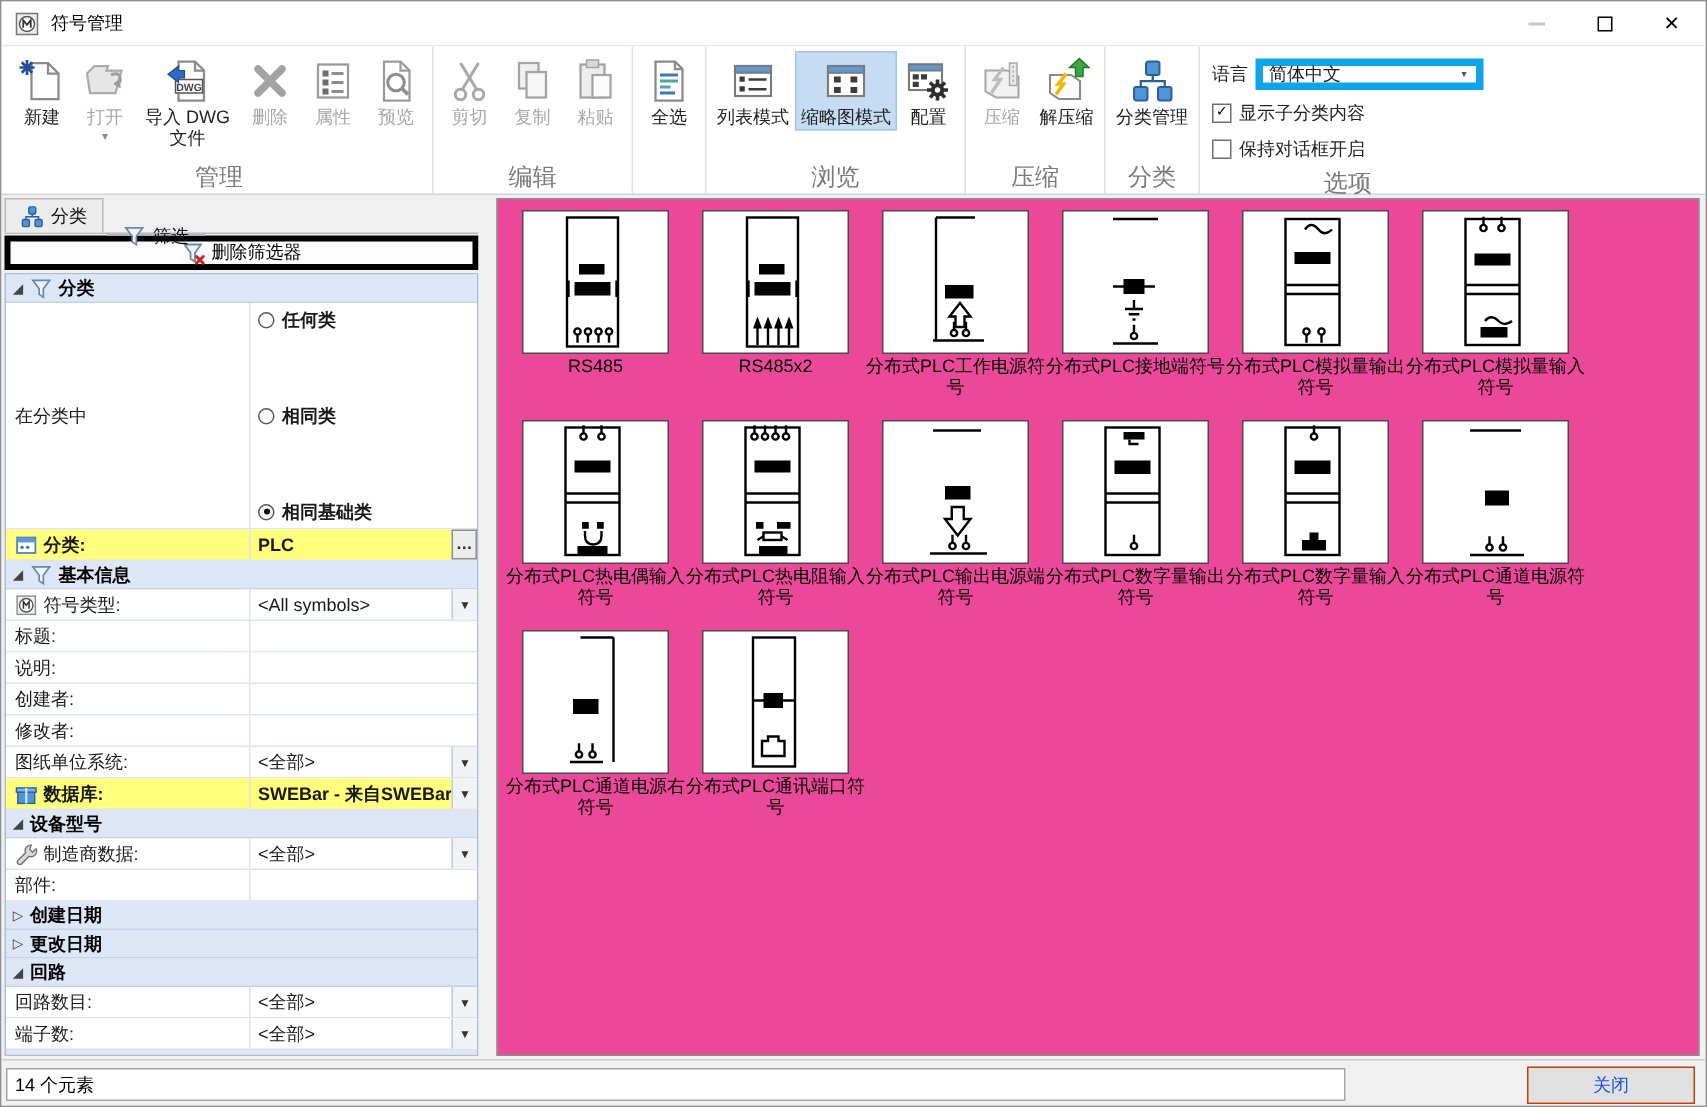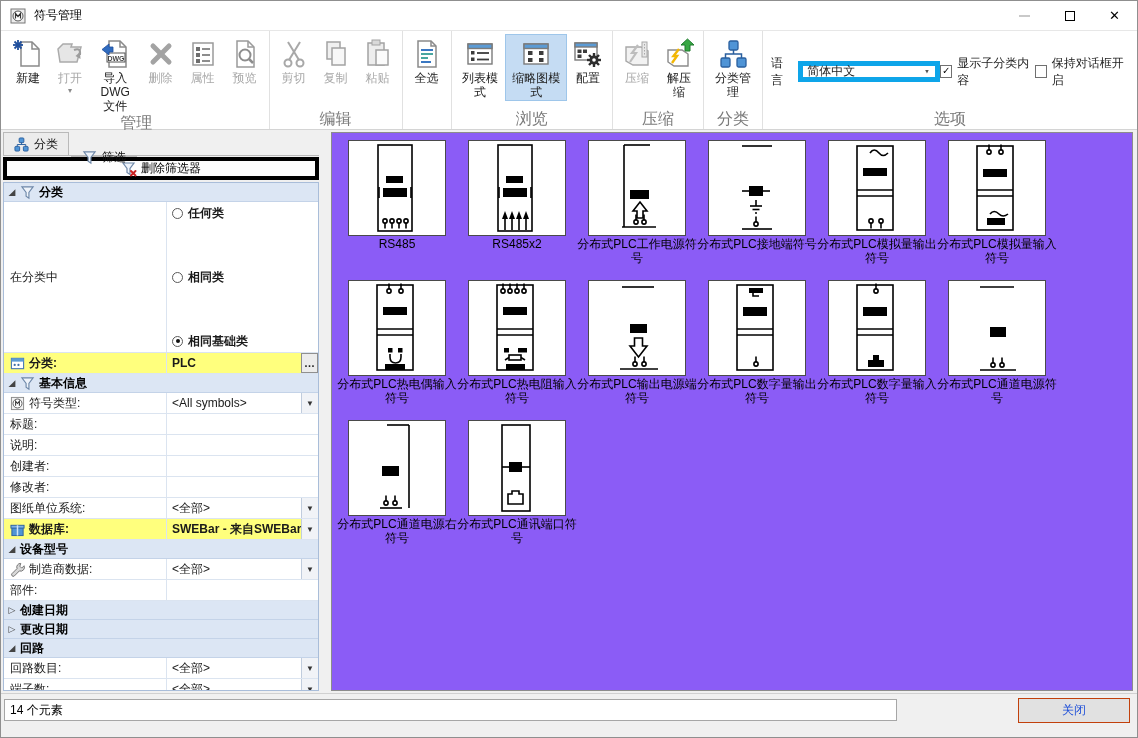--- a/index.html
+++ b/index.html
@@ -22,21 +22,21 @@
   .tb-items { display:flex; flex:1; align-items:flex-start; padding-top:3px; }
   .tb-label { height:18px; text-align:center; color:#7a7a7a; font-size:16px; line-height:16px; }
   .tb-btn { display:flex; flex-direction:column; align-items:center; min-width:42px; padding:3px 3px 1px; border:1px solid transparent; color:#222; text-align:center; line-height:14px; }
   .tb-btn.wide { max-width:68px; }
   .tb-btn.disabled { color:#a8a8a8; }
   .tb-btn.active { background:#c5dcf3; border-color:#9ec6ea; }
   .ticon { width:32px; height:32px; margin-bottom:1px; flex:0 0 auto; }
   .ticon svg { width:32px; height:32px; display:block; }
   .tb-dd { font-size:8px; color:#8a8a8a; line-height:8px; margin-top:2px; }
   .tb-options { display:flex; flex-direction:column; padding:0 8px; }
-  .opts { display:flex; flex-direction:row; padding-top:8px; flex:1;font-family:Liberation Mono, monospace; }
+  .opts { display:flex; flex-direction:column; padding-top:8px; flex:1;font-family:Liberation Mono, monospace; }
   .lang-row { display:flex; align-items:center; margin-bottom:7px; }
   .lang-label { margin-right:5px; color:#222; }
   .combo { width:152px; height:21px; border:5px solid #0ea5e9; background:#fff; display:flex; align-items:center; padding-left:4px; }
   .combo .cval { flex:1; }
   .combo .arrow { width:16px; text-align:center; color:#555; font-size:9px; }
   .cb { display:flex; align-items:center; margin-bottom:7px; color:#222; }
   .cb .box { width:13px; height:13px; border:1px solid #707070; background:#fff; margin-right:5px; font-size:11px; line-height:11px; text-align:center; color:#000; }
 
   
   .content { flex:1; display:flex; background:#f0f0f0; overflow:hidden; }
@@ -63,30 +63,30 @@
   .prow .ellip { width:17px; border:1px solid #8f8f8f; background:#ececec; display:flex; align-items:center; justify-content:center; font-size:11px; color:#222; }
   .prow.hl, .prow.hl .vcell { background:#ffff7d; font-weight:bold; }
   .prow.radios { min-height:52px; }
   .prow.radios .lcell { align-items:center; }
   .radio-line { display:flex; align-items:center; height:16px; font-weight:bold; }
   .radio-dot { width:11px; height:11px; border-radius:50%; border:1px solid #595959; background:#fff; margin-right:5px; position:relative; }
   .radio-dot.sel::after { content:""; position:absolute; left:2.5px; top:2.5px; width:4px; height:4px; border-radius:50%; background:#111; }
   .pad-rows { display:flex; flex-direction:column; justify-content:center; padding:3px 0; }
 
   .splitter { width:12px; background:#f0f0f0; }
-  .main-area { flex:1; margin:2px 4px 2px 0; background:#8b5cf6; border:1px solid #8c8c8c; overflow:hidden; padding:7px 0 0 5px; }
+  .main-area { flex:1; margin:2px 4px 2px 0; background:#ec4899; border:1px solid #8c8c8c; overflow:hidden; padding:7px 0 0 5px; }
   .sgrid { display:grid; grid-template-columns:repeat(6,120px); grid-auto-rows:140px; }
   .cell { width:120px; display:flex; flex-direction:column; align-items:center; }
   .thumb { width:98px; height:96px; border:1px solid #4a4a4a; background:#fff; display:flex; align-items:center; justify-content:center; }
   .thumb svg { width:92px; height:92px; display:block; stroke:#000; stroke-width:1.6; fill:none; }
   .thumb svg .f { fill:#000; stroke:none; }
   .slabel { margin-top:1px; text-align:center; line-height:14px; color:#000; width:122px; }
 
   
-  .statusbar { height:44px; background:#f0f0f0; border-top:1px solid #d0d0d0; position:relative; }
+  .statusbar { height:31px; background:#f0f0f0; border-top:1px solid #d0d0d0; position:relative; }
   .count-box { position:absolute; left:3px; top:5px; width:893px; height:22px; background:#fff; border:1px solid #a6a6a6; line-height:20px; padding-left:5px; color:#000; }
   .close-btn { position:absolute; right:7px; top:4px; width:112px; height:25px; background:#e1e1e1; border:1px solid #c2410c; font-size:12px; color:#1d4ed8; font-family:inherit; }
 </style>
 </head>
 <body>
 
 <div class="window">
 
   <div class="titlebar">
     <span class="title-icon"><svg viewBox="0 0 16 16">

